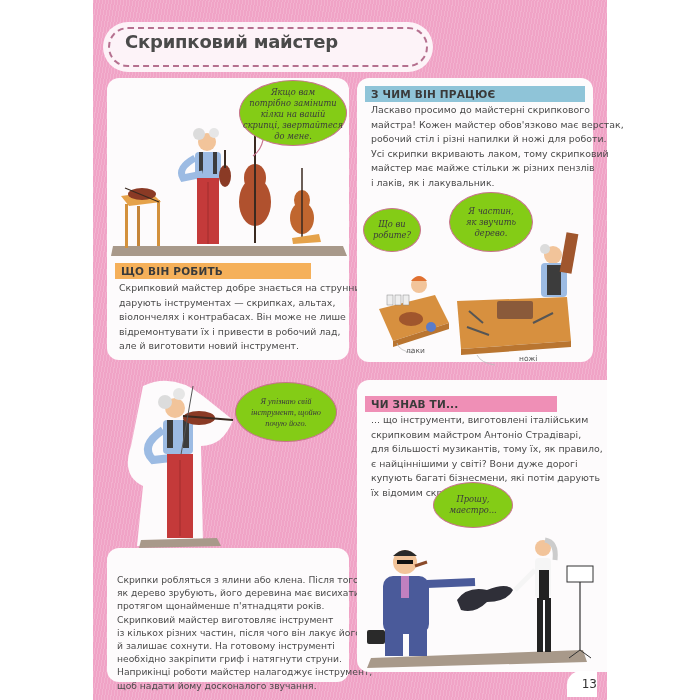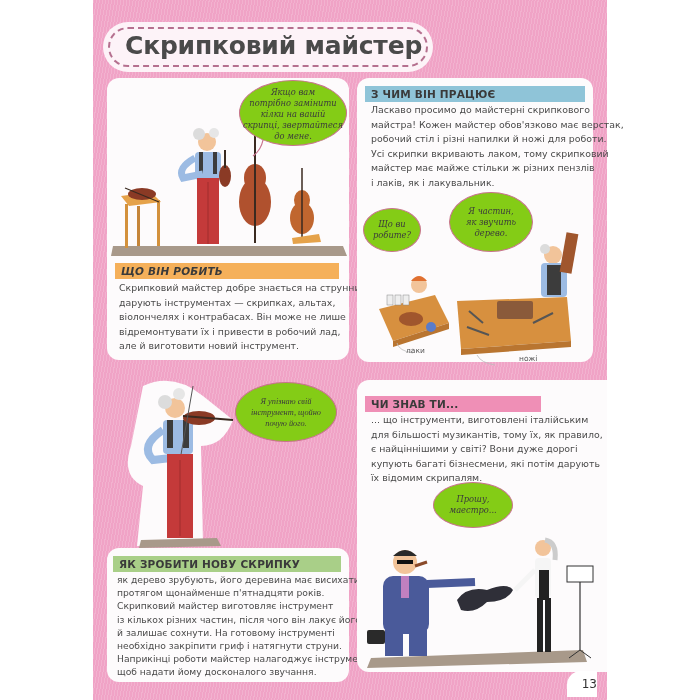--- a/index.html
+++ b/index.html
@@ -14,21 +14,21 @@
 
   .title-pill {
     position: absolute; left: 10px; top: 22px; width: 330px; height: 50px;
     background: #fdf3f8; border-radius: 25px;
   }
   .title-pill::after {
     content: ""; position: absolute; left: 5px; top: 5px; right: 5px; bottom: 5px;
     border: 2px dashed #b5708f; border-radius: 21px;
   }
   .title-text {
-    position: absolute; left: 22px; top: 9px; font-size: 25px; font-weight: bold;
+    position: absolute; left: 22px; top: 9px; font-size: 18px; font-weight: bold;
     color: #4a4a4a; white-space: nowrap; letter-spacing: -0.2px;
   }
 
   .card { position: absolute; background: #fdfbfc; border-radius: 12px; }
   .card-header {
     position: absolute; height: 16px; font-size: 10.5px; font-weight: bold;
     padding-left: 6px; line-height: 16px; color: #3a3a3a; letter-spacing: 0.2px;
   }
   .card-body {
     position: absolute; font-size: 9.4px; line-height: 14.6px; color: #4a4a4a;
@@ -103,21 +103,21 @@
         <div>потрібно замінити</div>
         <div>кілки на вашій</div>
         <div>скрипці, звертайтеся</div>
         <div>до мене.</div>
       </div>
     </div>
     <svg class="bubble-tail" width="20" height="20" style="left:146px; top:62px;">
       <path d="M10,0 Q8,10 0,16" stroke="#c9738e" stroke-width="1.2" fill="none"></path>
     </svg>
 
-    <div class="card-header" style="left:8px; top:185px; width:224px; background:#f5b05a;font-style:italic;">ЩО ВІН РОБИТЬ</div>
+    <div class="card-header" style="left:8px; top:185px; width:196px; background:#f5b05a;">ЩО ВІН РОБИТЬ</div>
     <div class="card-body" style="left:12px; top:203px; width:224px;">
       <p>Скрипковий майстер добре знається на струнних</p>
       <p>дарують інструментах — скрипках, альтах,</p>
       <p>віолончелях і контрабасах. Він може не лише</p>
       <p>відремонтувати їх і привести в робочий лад,</p>
       <p>але й виготовити новий інструмент.</p>
     </div>
   </div>
 
   <div class="card" style="left:264px; top:78px; width:236px; height:284px;">
@@ -197,37 +197,38 @@
   </svg>
   <div class="bubble" style="left:142px; top:382px; width:102px; height:60px;font-family:Liberation Serif, serif;">
     <div>
       <div>Я упізнаю свій</div>
       <div>інструмент, щойно</div>
       <div>почую його.</div>
     </div>
   </div>
 
   <div class="card" style="left:14px; top:548px; width:242px; height:134px;">
-    <div class="card-header" style="left:6px; top:8px; width:228px; background:#a9cf88;">ЯК ЗРОБИТИ НОВУ СКРИПКУ</div>
     <div class="card-body" style="left:10px; top:25px; width:230px; line-height:13.2px; font-size:9.2px;">
+      <p>Скрипки робляться з ялини або клена. Після того</p>
       <p>як дерево зрубують, його деревина має висихати</p>
       <p>протягом щонайменше п'ятнадцяти років.</p>
       <p>Скрипковий майстер виготовляє інструмент</p>
       <p>із кількох різних частин, після чого він лакує його</p>
       <p>й залишає сохнути. На готовому інструменті</p>
       <p>необхідно закріпити гриф і натягнути струни.</p>
       <p>Наприкінці роботи майстер налагоджує інструмент,</p>
       <p>щоб надати йому досконалого звучання.</p>
     </div>
   </div>
 
   <div class="card" style="left:264px; top:380px; width:250px; height:292px; border-radius:12px 0 0 12px;">
-    <div class="card-header" style="left:8px; top:16px; width:176px; background:#ef8fb6;">ЧИ ЗНАВ ТИ...</div>
+    <div class="card-header" style="left:8px; top:16px; width:192px; background:#ef8fb6;">ЧИ ЗНАВ ТИ...</div>
     <div class="card-body" style="left:14px; top:33px; width:220px;">
       <p>... що інструменти, виготовлені італійським</p>
+      <p>скрипковим майстром Антоніо Страдіварі,</p>
       <p>для більшості музикантів, тому їх, як правило,</p>
       <p>є найціннішими у світі? Вони дуже дорогі</p>
       <p>купують багаті бізнесмени, які потім дарують</p>
       <p>їх відомим скрипалям.</p>
     </div>
 
     <svg width="250" height="180" style="left:0;top:110px;">
       <polygon points="14,168 226,160 230,172 10,178" fill="#a8998a"></polygon>
 
       <circle cx="48" cy="72" r="12" fill="#f2c49a"></circle>

